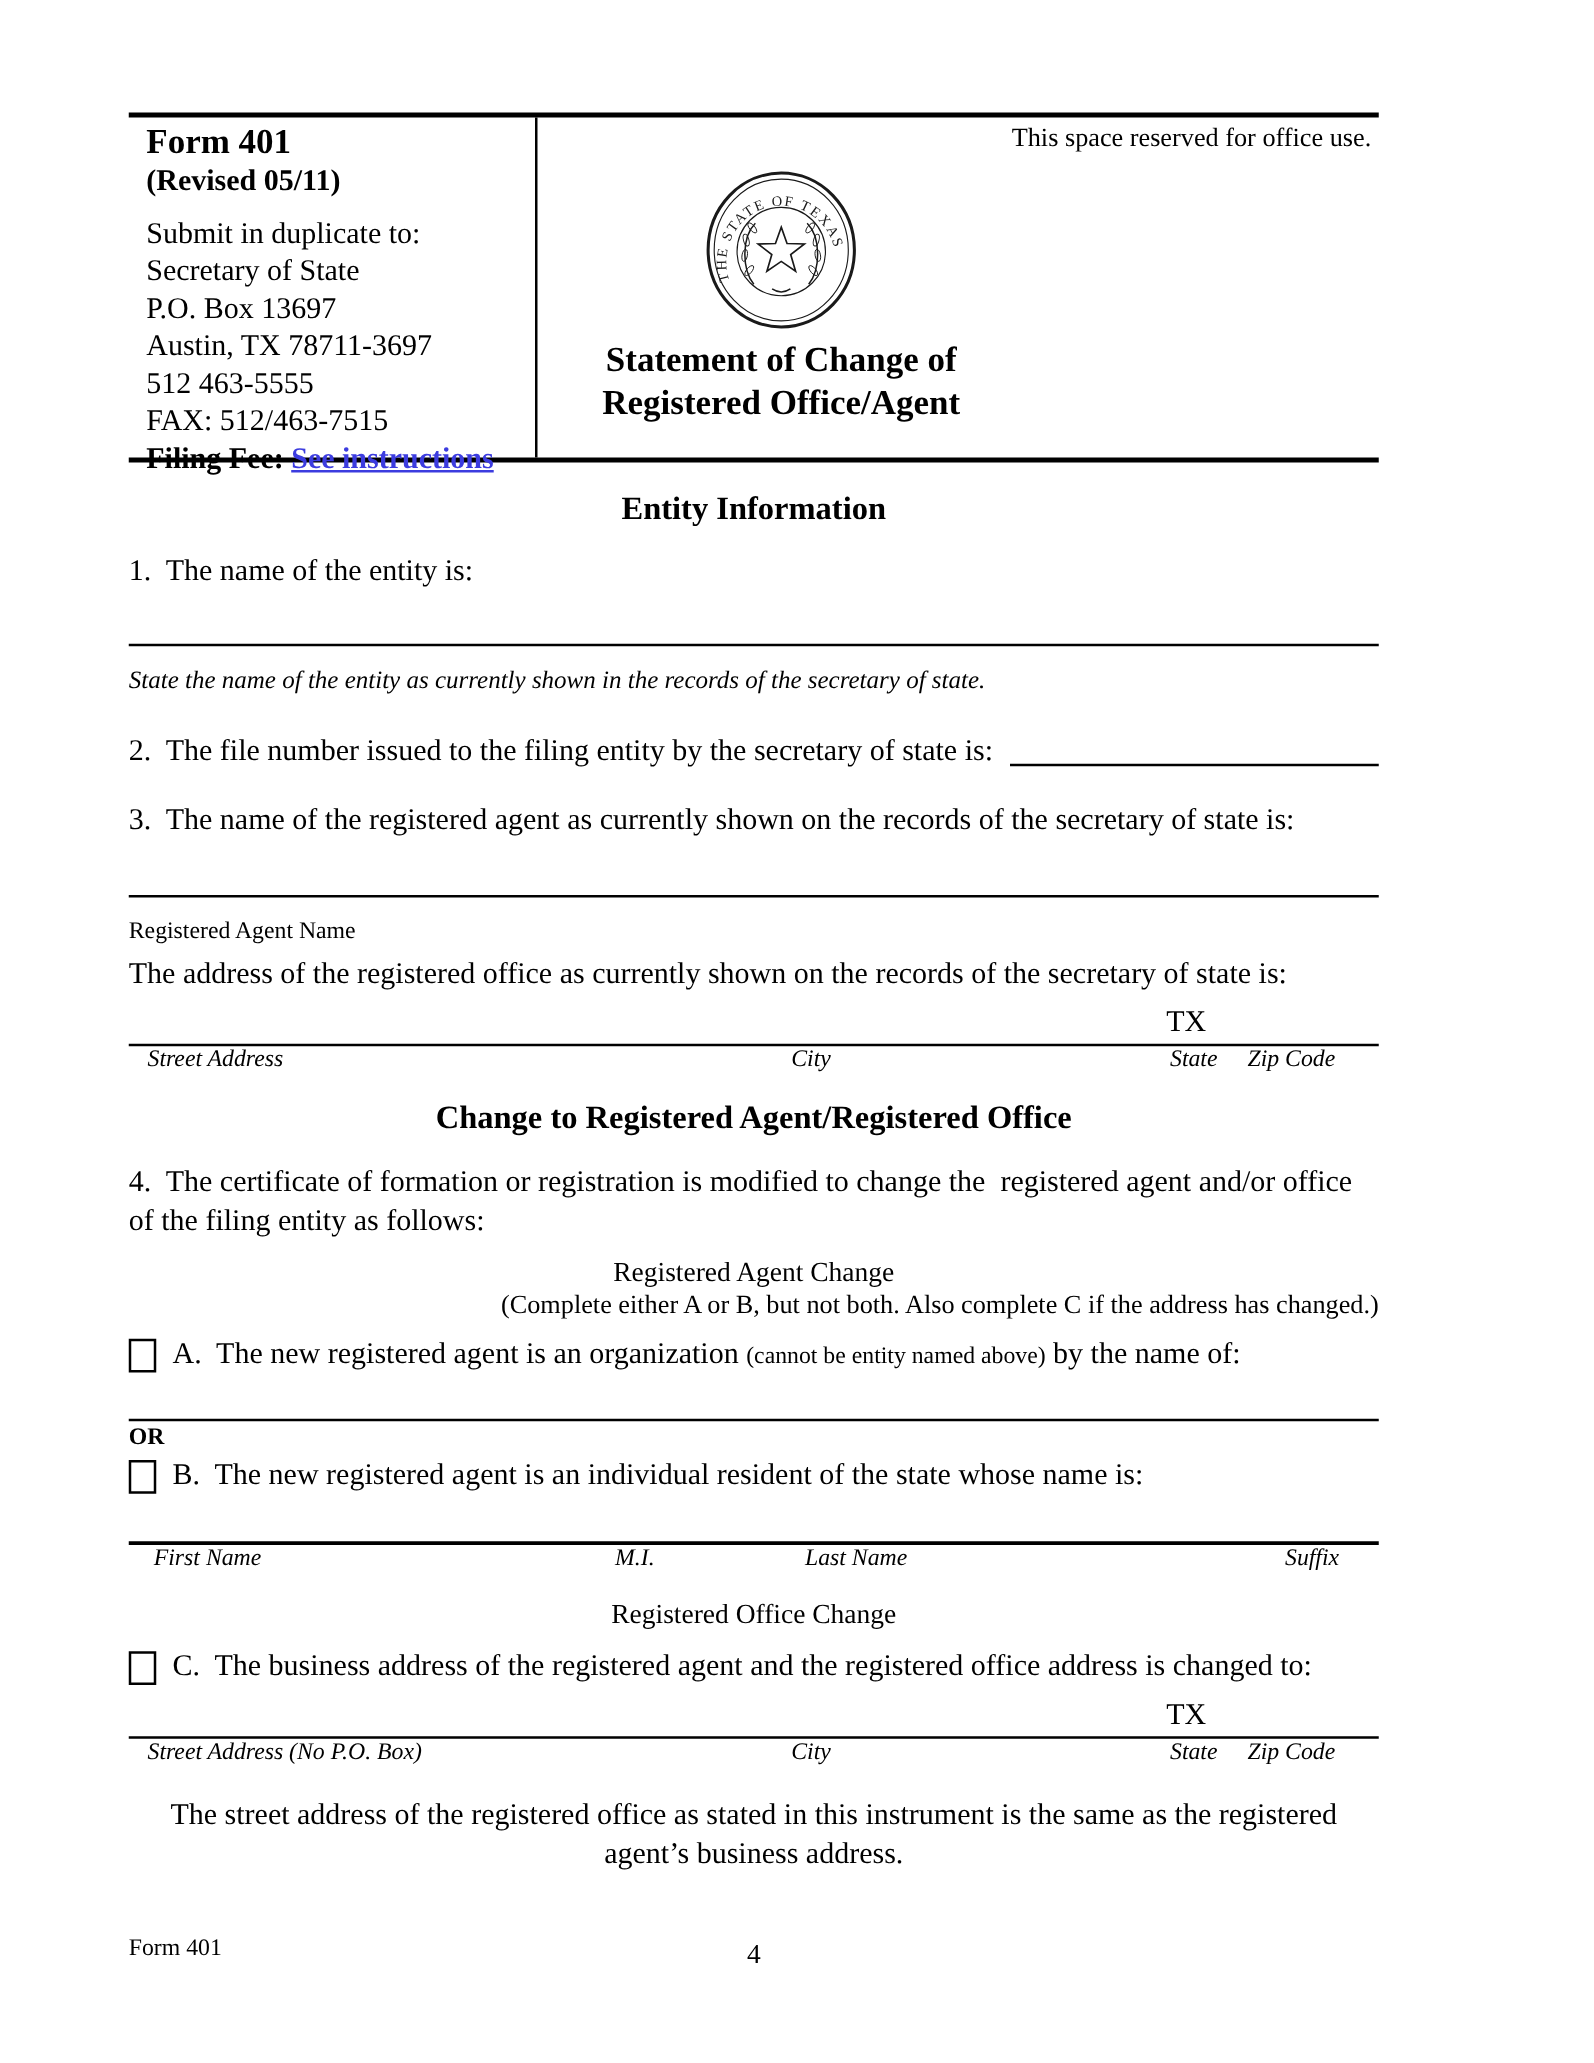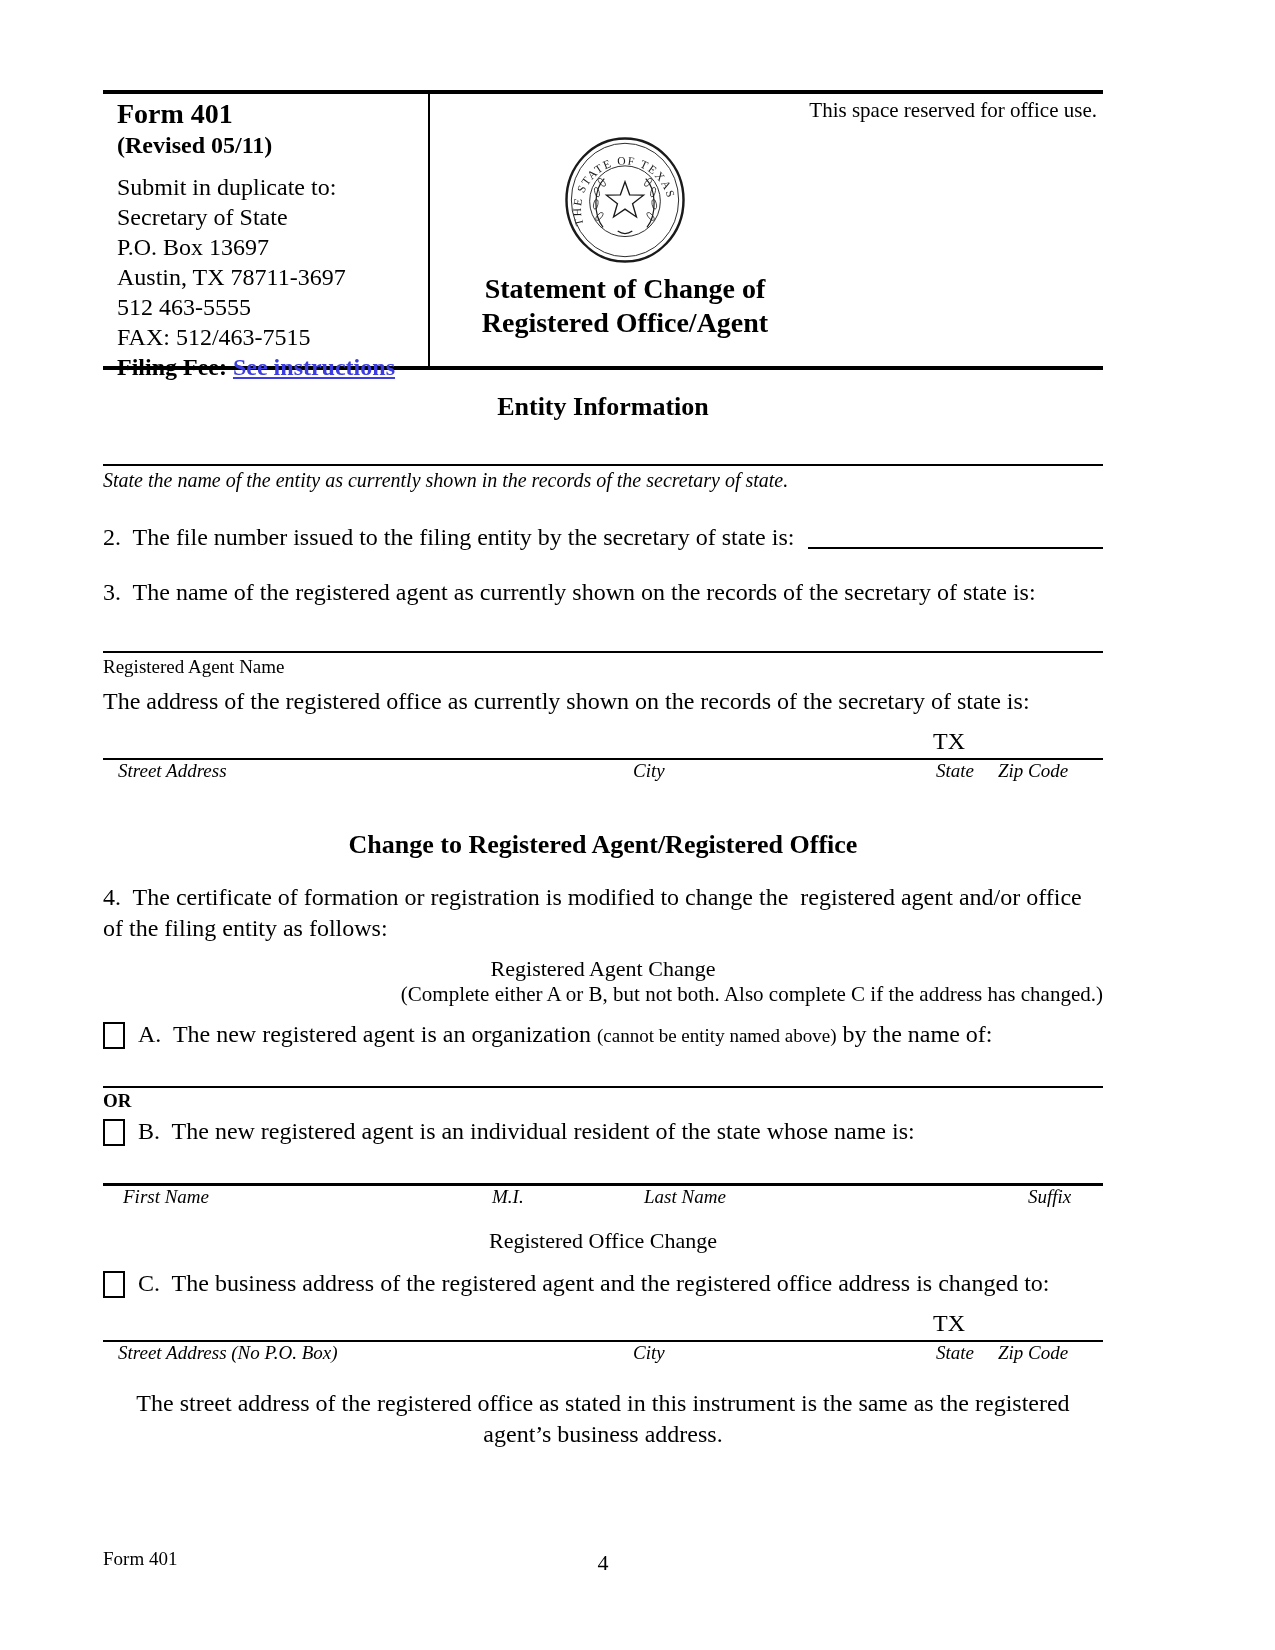--- a/index.html
+++ b/index.html
@@ -38,21 +38,21 @@
   .office-use { position:absolute; top:4px; right:6px; font-size:21px; }
   .seal-title-block { width:340px; margin-left:25px; text-align:center; }
   .seal-wrap { margin-top:42px; height:128px; }
   .doc-title { font-size:28px; font-weight:bold; line-height:1.2; margin-top:8px; }
 
   
   .h-section { text-align:center; font-size:26px; font-weight:bold; }
   .body-text { font-size:24px; line-height:1.3; white-space:pre-wrap; }
   .rule { border-top:2px solid #000; height:0; }
   .rule-thick { border-top:3px solid #000; height:0; }
-  .mini-label { font-size:19px; padding-top:3px; }
+  .mini-label { font-size:19px; padding-top:16px; }
   .labels-row { position:relative; height:26px; font-size:19px; font-style:italic; }
   .labels-row span { position:absolute; top:0; white-space:nowrap; }
   .tx-row { position:relative; height:30px; }
   .tx-row span { position:absolute; left:83%; font-size:24px; }
   .center-sub { text-align:center; font-size:22px; }
   .center-note { text-align:right; font-size:21px; }
   .cb-row { display:flex; align-items:flex-start; }
   .checkbox {
     width:22px; height:27px; flex:none;
     border:2px solid #000; margin:3px 13px 0 0;
@@ -115,20 +115,21 @@
           <div class="doc-title">
             <div>Statement of Change of</div>
             <div>Registered Office/Agent</div>
           </div>
         </div>
       </div>
     </div>
 
     <div class="h-section" style="margin-top:22px;">Entity Information</div>
 
+    <div class="body-text" style="margin-top:20px;">1.  The name of the entity is:</div>
 
     <div class="rule" style="margin-top:42px;"></div>
     <div class="mini-label" style="font-style:italic; font-size:20px;">State the name of the entity as currently shown in the records of the secretary of state.</div>
 
     <div class="flex-line-row" style="margin-top:30px;">
       <span class="body-text">2.  The file number issued to the filing entity by the secretary of state is:</span>
       <div class="fill-line"></div>
     </div>
 
     <div class="body-text" style="margin-top:24px;">3.  The name of the registered agent as currently shown on the records of the secretary of state is:</div>
@@ -142,21 +143,21 @@
         <span>TX</span>
       </div>
     <div class="rule"></div>
     <div class="labels-row">
       <span style="left:1.5%;text-align:right;">Street Address</span>
       <span style="left:53%;">City</span>
       <span style="left:83.3%;">State</span>
       <span style="left:89.5%;">Zip Code</span>
     </div>
 
-    <div class="h-section" style="margin-top:44px;text-align:center;">Change to Registered Agent/Registered Office</div>
+    <div class="h-section" style="margin-top:16px;text-align:center;">Change to Registered Agent/Registered Office</div>
 
     <div class="body-text" style="margin-top:22px;">4.  The certificate of formation or registration is modified to change the  registered agent and/or office of the filing entity as follows:</div>
 
     <div class="center-sub" style="margin-top:12px;">Registered Agent Change</div>
     <div class="center-note">(Complete either A or B, but not both. Also complete C if the address has changed.)</div>
 
     <div class="cb-row" style="margin-top:12px;">
       <div class="checkbox"></div>
       <div class="cb-text"><span>A.  The new registered agent is an organization </span><span class="small-paren">(cannot be entity named above)</span><span> by the name of:</span></div>
     </div>

